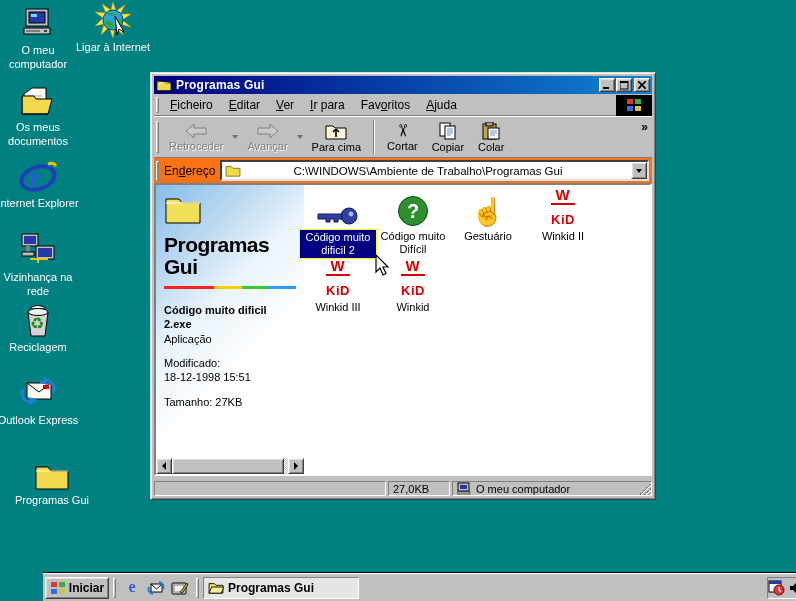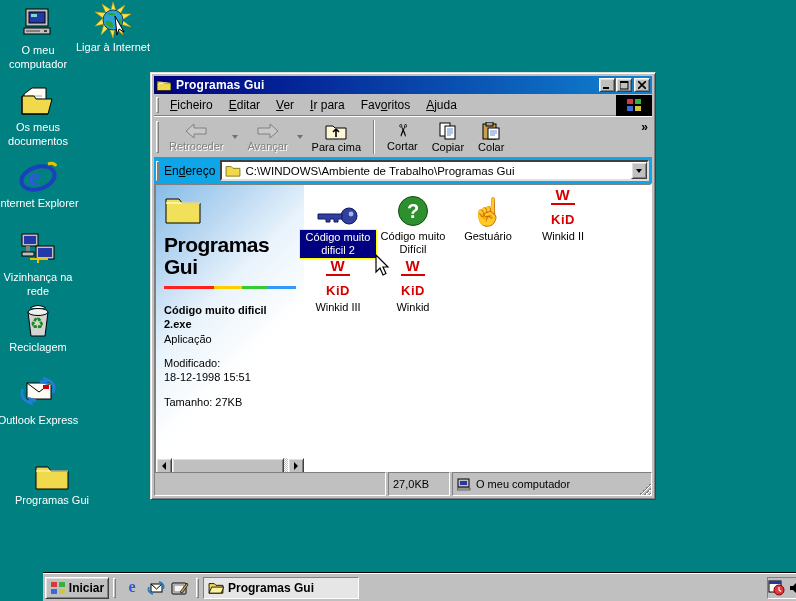--- a/index.html
+++ b/index.html
@@ -7,21 +7,21 @@
   body { background:#008080; font-family:"Liberation Sans",sans-serif; font-size:12px; color:#000; }
   .screen { position:relative; width:796px; height:601px; }
 
   
   .raised { background:#c0c0c0; border:1px solid; border-color:#dfdfdf #404040 #404040 #dfdfdf;
             box-shadow: inset 1px 1px 0 #ffffff, inset -1px -1px 0 #808080; }
   .btn3d  { background:#c0c0c0; border:1px solid; border-color:#ffffff #404040 #404040 #ffffff;
             box-shadow: inset 1px 1px 0 #dfdfdf, inset -1px -1px 0 #808080; }
   .sunken { border:2px solid; border-color:#808080 #ffffff #ffffff #808080; }
   .sunken1 { border:1px solid; border-color:#808080 #ffffff #ffffff #808080; }
-  .field  { background:#ffffff; border:2px solid; border-color:#404040 #dfdfdf #dfdfdf #404040; }
+  .field  { background:#ffffff; border:2px solid; border-color:#404040 #dfdfdf #dfdfdf #404040;gap:48px; }
 
   
   .dicon { position:absolute; width:84px; display:flex; flex-direction:column; align-items:center; }
   .dicon .ic { height:36px; display:flex; align-items:flex-end; justify-content:center; }
   .dicon .lbl { margin-top:3px; color:#ffffff; font-size:11px; text-align:center; line-height:1.25; }
   .nowrap { white-space:nowrap; }
 
   
   .win { position:absolute; left:150px; top:72px; width:506px; height:428px; }
   .titlebar { position:absolute; left:3px; top:3px; right:3px; height:18px;
@@ -41,21 +41,21 @@
   .toolbar { position:absolute; left:3px; top:44px; right:3px; height:41px; background:#c0c0c0;
              display:flex; align-items:center; border-bottom:1px solid #808080; box-shadow:0 1px 0 #ffffff; }
   .tbbtn { height:37px; display:flex; flex-direction:column; align-items:center; justify-content:center; padding:1px 7px; }
   .tbbtn .cap { font-size:11px; margin-top:1px; }
   .tbbtn.disabled .cap { color:#808080; text-shadow:1px 1px 0 #ffffff; }
   .drop { width:10px; height:37px; display:flex; align-items:center; justify-content:center; }
   .tri-d { width:0; height:0; border-left:3px solid transparent; border-right:3px solid transparent; border-top:4px solid #707070; }
   .tsep { width:2px; height:34px; margin:0 5px; border-left:1px solid #808080; border-right:1px solid #ffffff; }
   .chev { position:absolute; right:4px; top:3px; font-weight:bold; font-size:12px; }
 
-  .addrbar { position:absolute; left:3px; top:85px; right:3px; height:25px; background:#0ea5e9;
+  .addrbar { position:absolute; left:3px; top:85px; right:3px; height:25px; background:#f97316;
              display:flex; align-items:center; }
   .addrfield { flex:1; height:21px; margin-right:3px; display:flex; align-items:center; padding-left:3px; position:relative; }
   .addrfield .path { margin-left:4px; font-size:11.5px; }
   .dropbtn { position:absolute; right:0; top:0; bottom:0; width:16px; display:flex; align-items:center; justify-content:center; }
 
   .content { position:absolute; left:3px; top:110px; right:3px; bottom:23px; background:#ffffff; }
   .infopane { position:absolute; left:0; top:0; bottom:0; width:148px;
               background:linear-gradient(135deg,#85bce8 0%, #bcd9f2 22%, #eaf4fc 40%, #ffffff 62%); }
   .infopane .bigfolder { margin:8px 0 0 8px; }
   .ptitle { margin:6px 8px 0 8px; font-size:21px; font-weight:bold; line-height:1.05; letter-spacing:-.5px; }
@@ -77,21 +77,21 @@
   .filecell .fname { margin-top:3px; font-size:11px; text-align:center; line-height:1.2; padding:1px 3px; }
   .filecell .fname.sel { background:#000080; color:#ffffff; border:1px solid #ffff00; }
 
   .winkid { display:flex; flex-direction:column; align-items:center; color:#d60000; font-weight:bold; line-height:1; }
   .winkid .w { font-size:15px; letter-spacing:1px; }
   .winkid .kid { font-size:13px; border-top:2px solid #d60000; padding-top:8px; margin-top:1px; letter-spacing:.5px; }
   .qcircle { width:30px; height:30px; border-radius:50%; background:#2d8f2d; border:1px solid #0c4f0c;
              display:flex; align-items:center; justify-content:center; color:#fff; font-weight:bold; font-size:20px; }
   .handg { font-size:27px; line-height:1; }
 
-  .statusbar { position:absolute; left:3px; right:3px; bottom:3px; height:24px; background:#c0c0c0;
+  .statusbar { position:absolute; left:3px; right:3px; bottom:3px; height:15px; background:#c0c0c0;
                display:flex; gap:2px; align-items:stretch; font-size:11px; }
   .spanel { display:flex; align-items:center; padding:0 4px; }
   .gripcorner { position:absolute; right:0; bottom:0; width:12px; height:12px;
      background:linear-gradient(135deg, transparent 50%, #808080 50%, #808080 55%, #fff 55%, #fff 60%, transparent 60%, transparent 70%, #808080 70%, #808080 75%, #fff 75%, #fff 80%, transparent 80%, transparent 90%, #808080 90%, #808080 95%, #fff 95%); }
 
   
   .taskbar { position:absolute; left:0; bottom:0; width:796px; height:28px; background:#c0c0c0;
              border-top:1px solid #ffffff; box-shadow:0 -1px 0 #000000; display:flex; align-items:center; padding:0 2px;margin-left:43px; }
   .startbtn { width:64px; height:22px; display:flex; align-items:center; justify-content:center; gap:3px; font-weight:bold; font-size:12px; }
   .tb-sep { width:3px; height:20px; margin:0 4px; border:1px solid; border-color:#ffffff #808080 #808080 #ffffff; }

